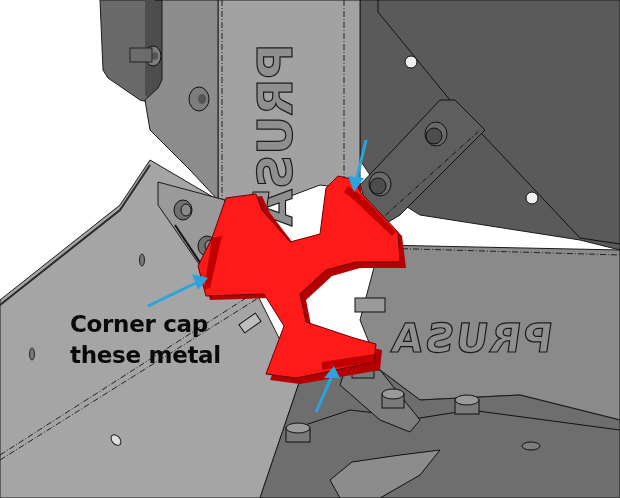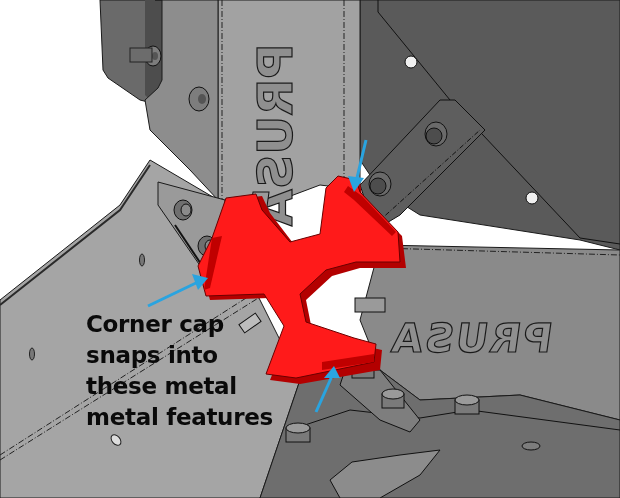--- a/index.html
+++ b/index.html
@@ -3,21 +3,21 @@
 <meta charset="utf-8">
 <style>
   html, body { margin:0; padding:0; background:#ffffff; }
   body { width:620px; height:498px; overflow:hidden; position:relative;
          font-family:"DejaVu Sans", sans-serif; }
   .stage { position:absolute; left:0; top:0; width:620px; height:498px; }
   svg.scene { position:absolute; left:0; top:0; width:620px; height:498px; }
   .callout {
     position:absolute; left:70px; top:309px; width:220px;
     font-family:"DejaVu Sans", sans-serif; font-weight:bold;
-    font-size:23px; line-height:31px; color:#0a0a0a; letter-spacing:-0.3px;margin-left:16px;
+    font-size:23px; line-height:31px; color:#0a0a0a; letter-spacing:-0.3px;
   }
   .callout div { white-space:nowrap; }
   .emboss { font-family:"DejaVu Sans", sans-serif; font-weight:bold;
             fill:#8f8f8f; stroke:#1a1a1a; stroke-width:1.2; }
 </style>
 </head>
 <body>
 
 <div class="stage">
   <svg class="scene" viewBox="0 0 620 498" xmlns="http://www.w3.org/2000/svg">
@@ -135,17 +135,15 @@
       <polygon points="192,274 208,278 198,290" fill="#2aa4e0"></polygon>
     </g>
     <g>
       <line x1="316" y1="412" x2="332" y2="376" stroke="#2aa4e0" stroke-width="3"></line>
       <polygon points="324,378 340,378 334,366" fill="#2aa4e0"></polygon>
     </g>
   </svg>
 
   <div class="callout">
     <div>Corner cap</div>
-    <div>snaps into</div>
     <div>these metal</div>
-    <div>metal features</div>
   </div>
 </div>
 
 </body></html>

